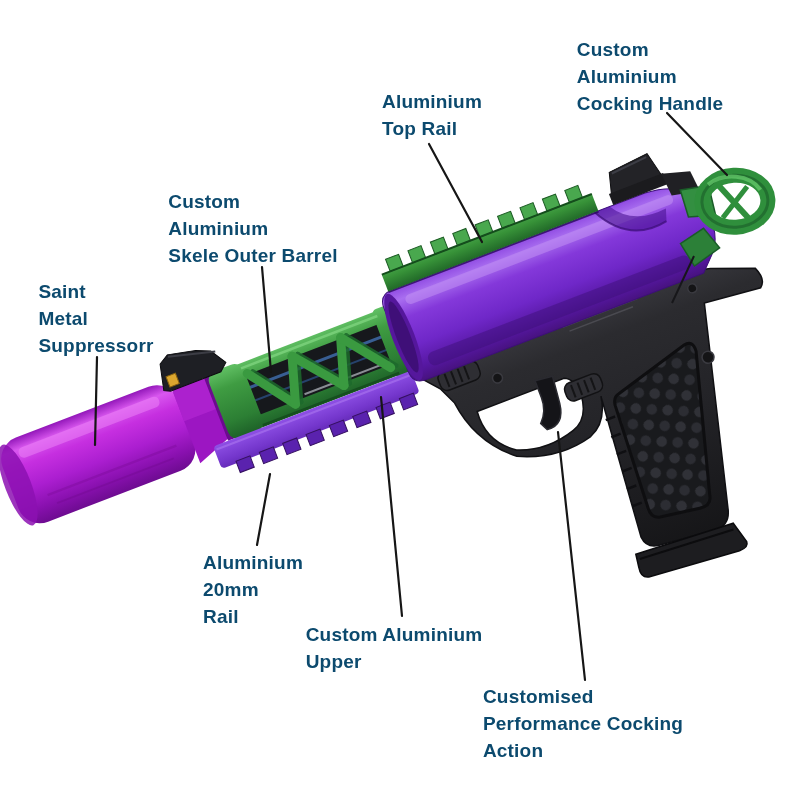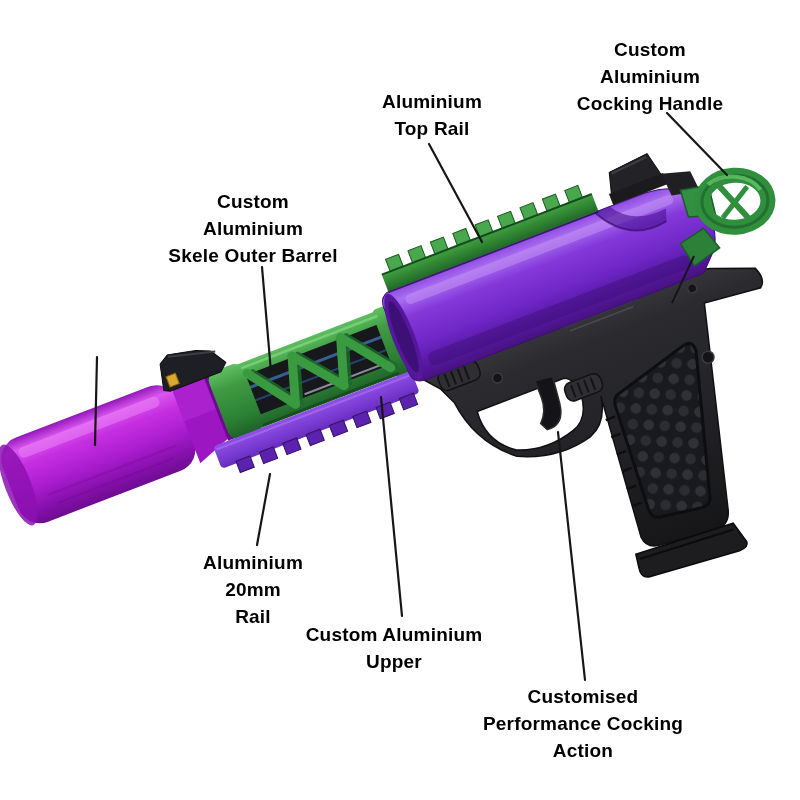--- a/index.html
+++ b/index.html
@@ -5,27 +5,26 @@
   html,body{margin:0;padding:0;}
   body{
     width:800px;height:800px;background:#ffffff;position:relative;overflow:hidden;
     font-family:"Liberation Sans","DejaVu Sans",sans-serif;
   }
   #stage{position:absolute;inset:0;width:800px;height:800px;}
   svg{position:absolute;left:0;top:0;}
   .part-label{
     position:absolute;
     transform:translateX(-50%);
-    text-align:center;
     white-space:pre-line;
     font-weight:bold;
     font-size:19px;
     line-height:27px;
     letter-spacing:.2px;
-    color:#000000;
+    color:#0c4a6e;
   }
 </style>
 </head>
 <body>
 
 <div id="stage">
 
 <svg width="800" height="800" viewBox="0 0 800 800">
   <defs>
     <linearGradient id="suppGrad" gradientUnits="userSpaceOnUse" x1="0" y1="-46" x2="0" y2="46">
@@ -256,20 +255,23 @@
     <line x1="97" y1="357" x2="95" y2="445" stroke="#161616"></line>
     <line x1="262" y1="267" x2="271" y2="372" stroke="#161616"></line>
     <line x1="429" y1="144" x2="482" y2="242" stroke="#161616"></line>
     <line x1="667" y1="113" x2="727" y2="175" stroke="#161616"></line>
     <line x1="270" y1="474" x2="257" y2="545" stroke="#161616"></line>
     <line x1="381" y1="397" x2="402" y2="616" stroke="#161616"></line>
     <line x1="558" y1="432" x2="585" y2="680" stroke="#161616"></line>
   </g>
 </svg>
 
+<div class="part-label" style="left:96px;  top:278px;">Saint
+Metal
+Suppressorr</div>
 <div class="part-label" style="left:253px; top:188px;">Custom
 Aluminium
 Skele Outer Barrel</div>
 <div class="part-label" style="left:432px; top:88px;">Aluminium
 Top Rail</div>
 <div class="part-label" style="left:650px; top:36px;">Custom
 Aluminium
 Cocking Handle</div>
 <div class="part-label" style="left:253px; top:549px;">Aluminium
 20mm

